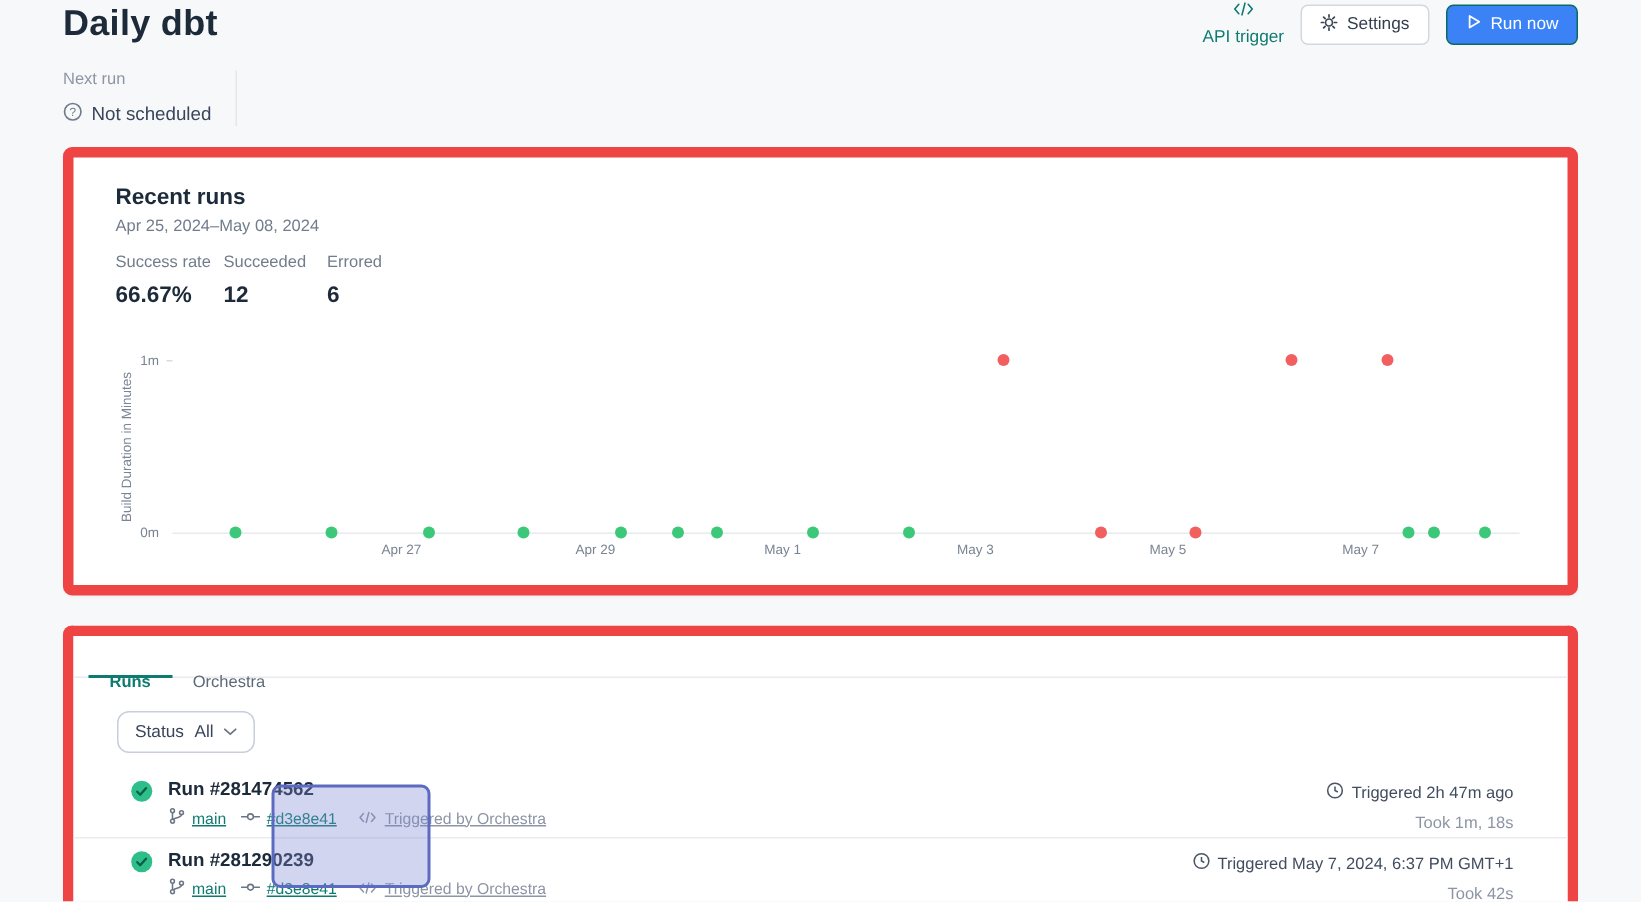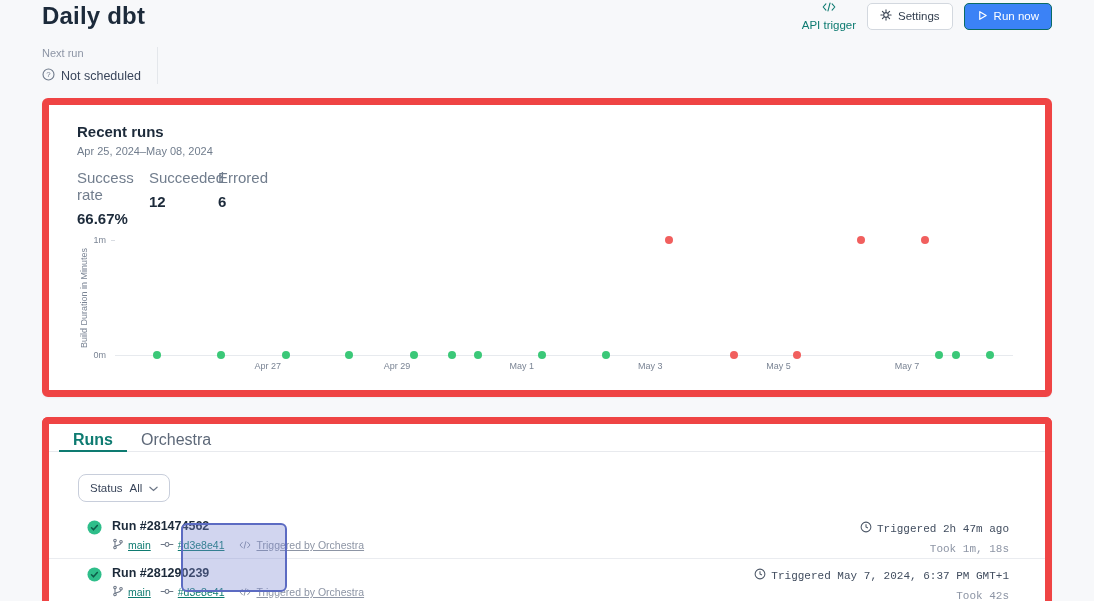--- a/index.html
+++ b/index.html
@@ -30,58 +30,58 @@
   
   .card { position:absolute; left:42px; width:1010px; background:#fff;
     border:7px solid #ef4444; border-radius:6px; box-shadow:0 1px 2px rgba(16,24,40,.04); }
   .card-recent { top:98px; height:299px; }
   .card-runs   { top:417px; height:200px; border-bottom:none; border-radius:6px 6px 0 0; }
   
   .rr-title { position:absolute; left:28px; top:18px; font-size:15px; font-weight:700; color:#1c2a3a; }
   .rr-range { position:absolute; left:28px; top:40px; font-size:11px; color:#717d8d; }
   .stats { position:absolute; left:28px; top:64px; display:flex; }
   .stat { margin-right:0; }
-  .stat .s-label { font-size:15px; color:#717d8d; margin-bottom:7px; }
+  .stat .s-label { font-size:11px; color:#717d8d; margin-bottom:7px; }
   .stat .s-value { font-size:15px; font-weight:700; color:#1c2a3a; }
   .stat-0 { width:72px; } .stat-1 { width:74px; } .stat-2 { width:69px; }
   
   .chart { position:absolute; inset:0; }
   .ylabel { position:absolute; left:35px; top:193px; transform:translate(-50%,-50%) rotate(-90deg);
     white-space:nowrap; font-size:9px; color:#7a8494; }
   .plot { position:absolute; left:66px; right:32px; top:135px; height:116px;
     border-bottom:1px solid #e7eaee; }
   .plot::before { content:''; position:absolute; left:-4px; top:0; width:4px; height:1px; background:#d8dce2; }
   .ytick { position:absolute; right:calc(100% + 9px); font-size:9px; color:#7a8494; }
   .ytick-top { top:0; transform:translateY(-50%); }
   .ytick-bottom { bottom:0; transform:translateY(50%); }
   .dot { position:absolute; width:8px; height:8px; border-radius:50%;
     transform:translate(-50%,-50%); cursor:pointer; }
   .xtick { position:absolute; top:calc(100% + 6px); transform:translateX(-50%);
     font-size:9px; color:#7a8494; white-space:nowrap; }
   
   .tabbar { display:flex; padding-left:10px; height:28px; border-bottom:1px solid #e8eaee; }
-  .tab { padding:7px 14px 0; font-size:16px; color:#5d6878; cursor:pointer;
-    border-bottom:2px solid transparent; margin-bottom:-1px; }
+  .tab { padding:7px 14px 0; font-size:11px; color:#5d6878; cursor:pointer;
+    border-bottom:2px solid transparent; margin-bottom:-1px;margin-top:18px; }
   .tab.active { color:#0e7b71; font-weight:700; border-bottom-color:#0e7b71; }
   .filter-btn { position:absolute; left:29px; top:50px; height:28px; padding:0 11px;
     display:flex; align-items:center; gap:7px; background:#fff; border:1px solid #c8cedb;
     border-radius:8px; font-size:11.5px; color:#39455a; cursor:pointer; }
   .filter-label { color:#39455a; }
   .runs-list { position:absolute; left:0; right:0; top:88px; }
   .run-row { height:47px; padding:7px 36px 0 38px; border-bottom:1px solid #eaecf0;
     display:flex; justify-content:space-between; }
   .run-left { display:flex; gap:10px; }
   .check-wrap { margin-top:1px; }
   .run-title { font-size:12.5px; font-weight:700; color:#1c2a3a; }
   .run-meta { margin-top:5px; display:flex; align-items:center; gap:9px; font-size:10.5px; }
   .meta-link { display:flex; align-items:center; gap:4px; color:#0e7b71; cursor:pointer; }
   .meta-link u-text, .meta-link .lnk { text-decoration:underline; }
   .badge-trigger { display:flex; align-items:center; gap:5px; color:#8d95a5; cursor:pointer; margin-left:6px; }
   .badge-trigger .lnk { text-decoration:underline; }
-  .run-right { text-align:right; padding-top:2px;font-family:Liberation Mono, monospace; }
+  .run-right { text-align:right; padding-top:2px; }
   .triggered { display:flex; align-items:center; justify-content:flex-end; gap:5px;
     font-size:11px; color:#414d5f; }
   .took { margin-top:7px; font-size:11px; color:#8d95a5; }
   
   .highlight-overlay { position:absolute; left:181px; top:523px; width:106px; height:69px;
     background:rgba(122,136,208,0.35); border:2px solid #5c6bc2; border-radius:6px; z-index:5; }
 </style>
 </head>
 <body>
 

